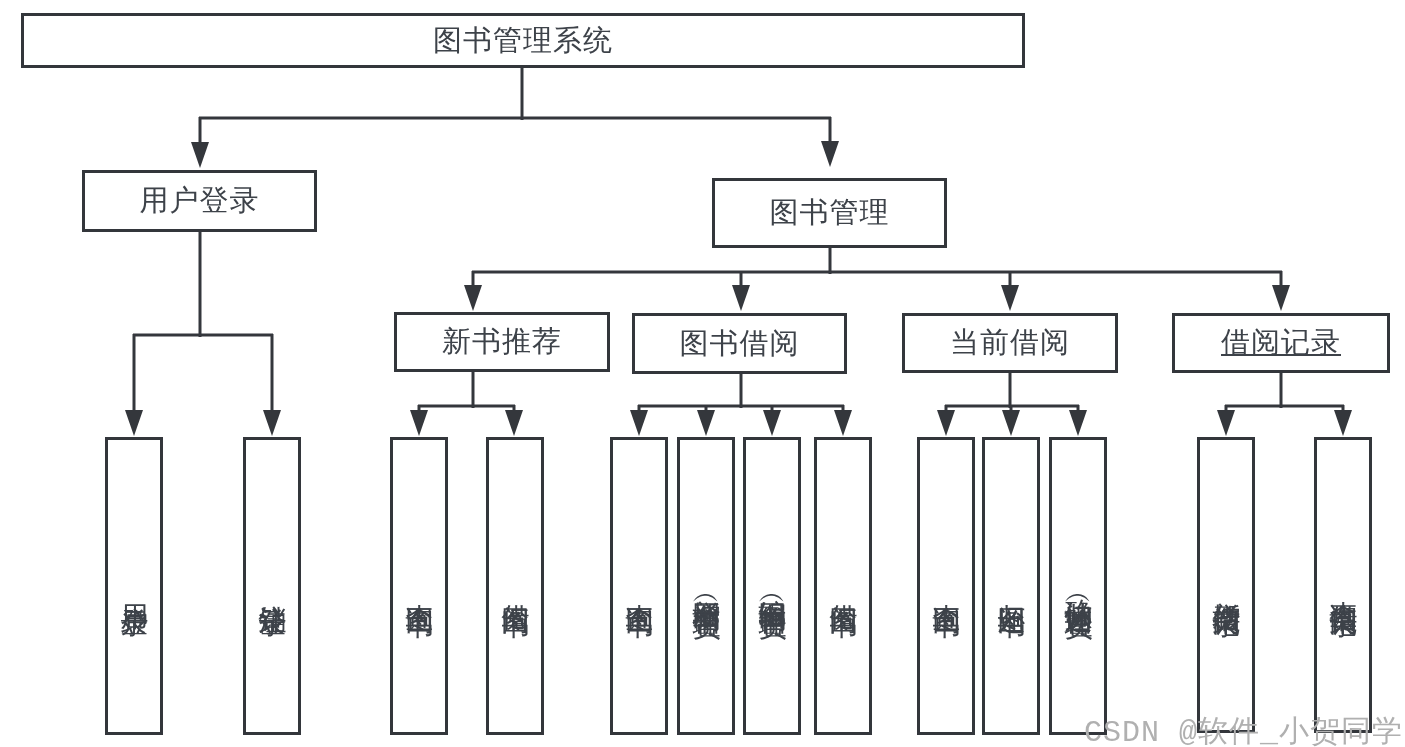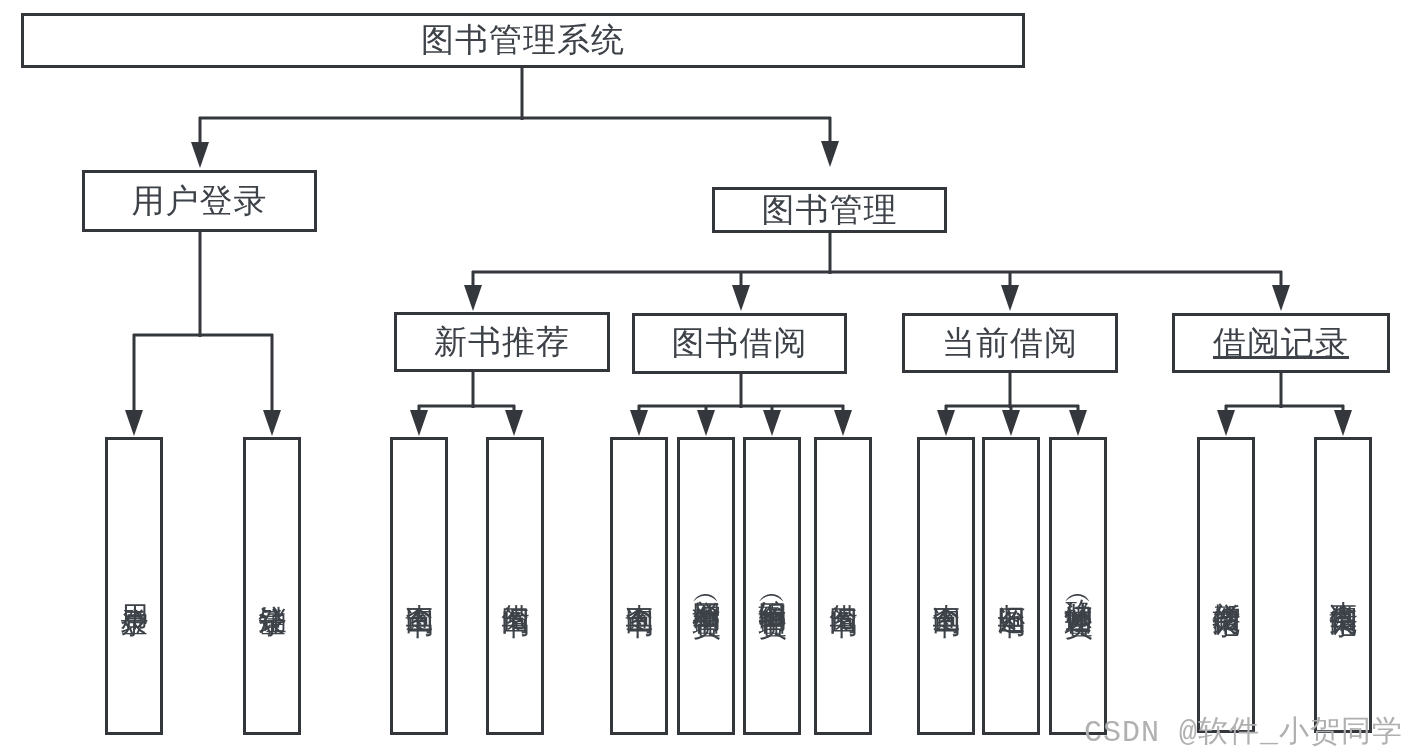--- a/index.html
+++ b/index.html
@@ -16,21 +16,21 @@
     position: absolute;
     box-sizing: border-box;
     background: #ffffff;
     border: 3px solid #33363b;
     color: #3d4249;
     display: flex;
     align-items: center;
     justify-content: center;
     z-index: 2;
   }
-  .hnode { font-size: 33px; letter-spacing: 1px; }
+  .hnode { font-size: 29px; letter-spacing: 1px; }
   .vnode { font-size: 28px; }
   .vnode .vtext {
     writing-mode: vertical-rl;
     text-orientation: mixed;
     letter-spacing: 2px;
     line-height: 1;
     white-space: nowrap;
   }
   .watermark {
     position: absolute;
@@ -110,21 +110,21 @@
       <polygon points="1002,410 1020,410 1011,436"></polygon>
       <polygon points="1069,410 1087,410 1078,436"></polygon>
       <polygon points="1217,410 1235,410 1226,436"></polygon>
       <polygon points="1334,410 1352,410 1343,436"></polygon>
     </g>
   </svg>
 
   <div class="node hnode" style="left:21px; top:13px; width:1004px; height:55px;">图书管理系统</div>
 
   <div class="node hnode" style="left:82px; top:170px; width:235px; height:62px;">用户登录</div>
-  <div class="node hnode" style="left:712px; top:187px; width:235px; height:46px;">图书管理</div>
+  <div class="node hnode" style="left:712px; top:178px; width:235px; height:70px;">图书管理</div>
 
   <div class="node hnode" style="left:365px; top:312px; width:216px; height:60px;margin-left:29px;">新书推荐</div>
   <div class="node hnode" style="left:632px; top:313px; width:215px; height:61px;">图书借阅</div>
   <div class="node hnode" style="left:902px; top:313px; width:216px; height:60px;">当前借阅</div>
   <div class="node hnode" style="left:1172px; top:313px; width:218px; height:60px;text-decoration:underline;">借阅记录</div>
 
   <div class="node vnode" style="left:105px; top:437px; width:58px; height:298px;">
     <span class="vtext">用户登录</span>
   </div>
   <div class="node vnode" style="left:243px; top:437px; width:58px; height:298px;">

